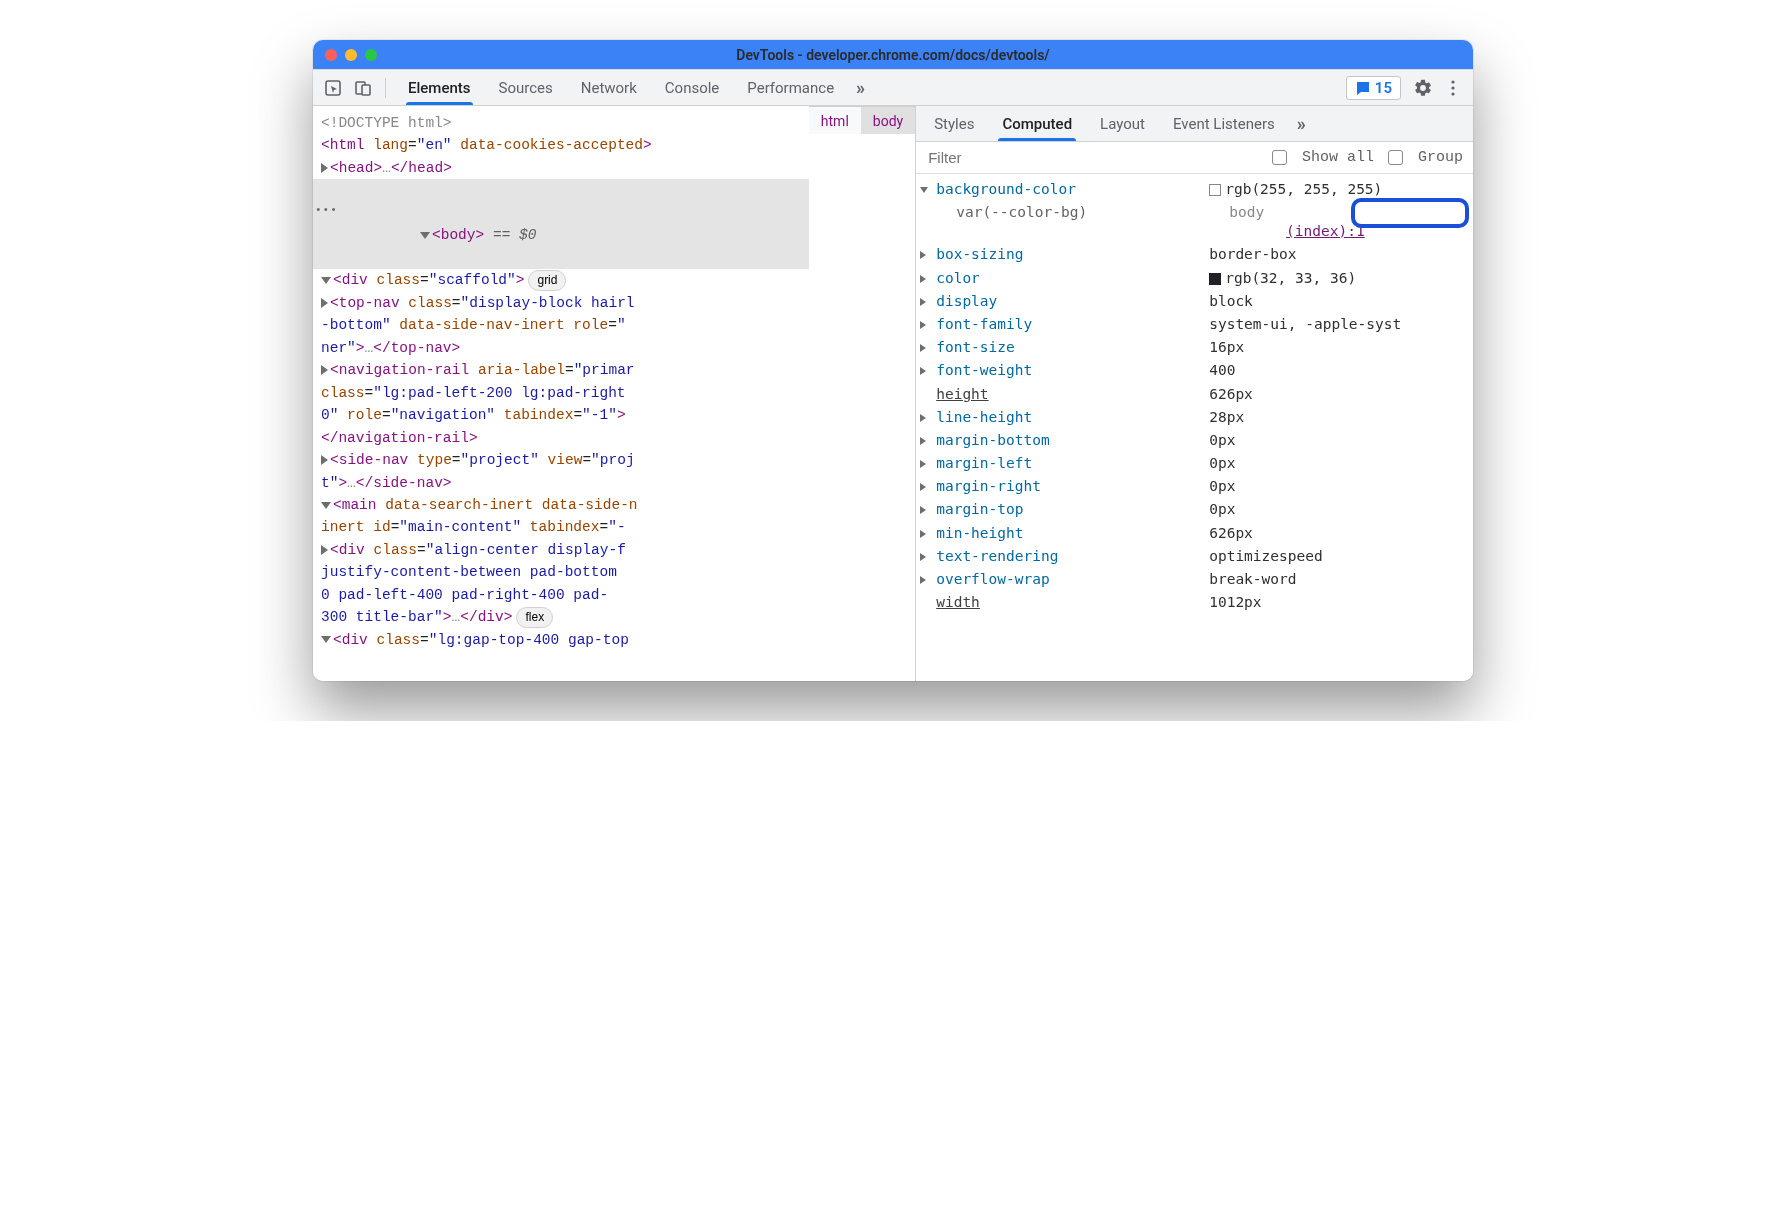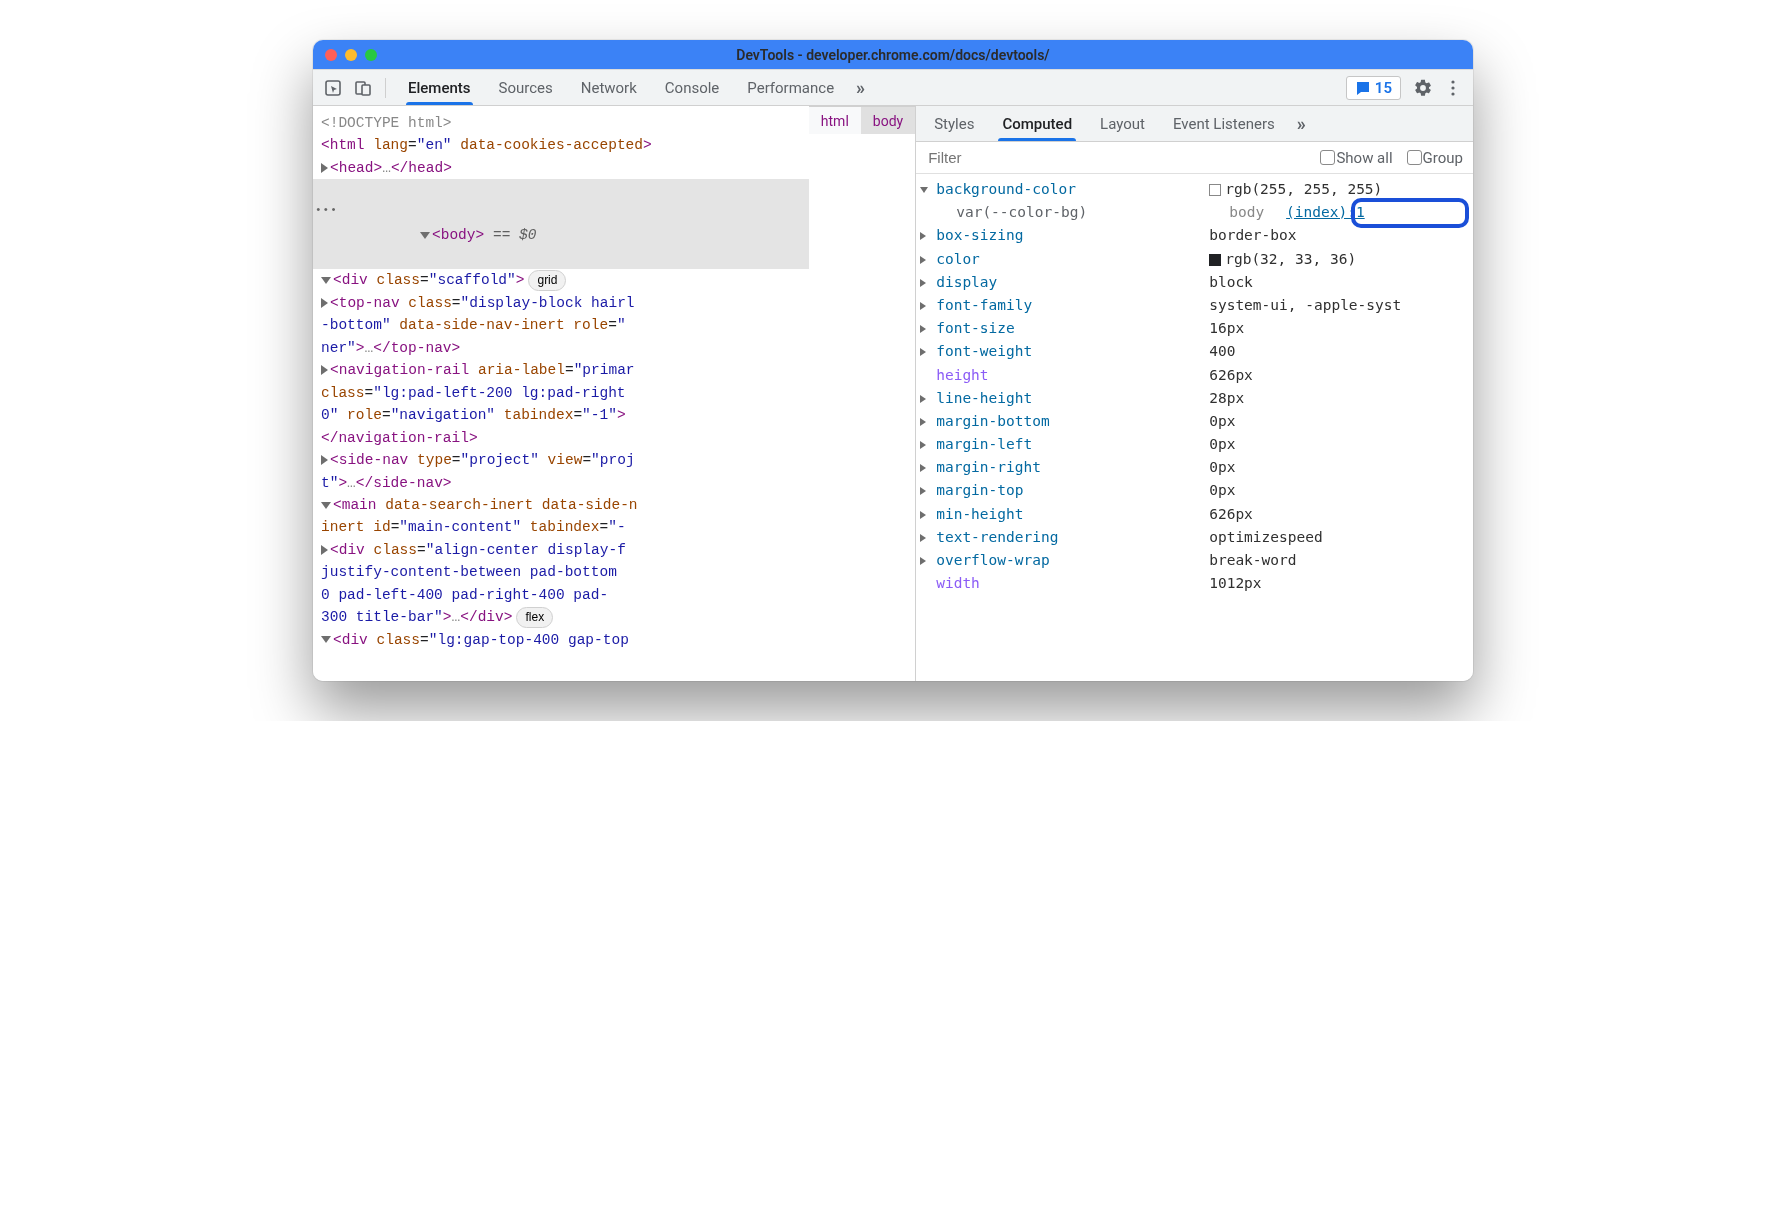--- a/index.html
+++ b/index.html
@@ -265,21 +265,21 @@
     flex:1;
     background:transparent;
   }
   .chk {
     width:15px; height:15px;
     border:1.5px solid #8a8a8a;
     border-radius:3px;
     display:inline-block;
     vertical-align:middle;
   }
-  .chklbl { display:flex; align-items:center; gap:1px; cursor:pointer; }
+  .chklbl { display:flex; align-items:center; gap:15px; cursor:pointer;font-family:Liberation Mono, monospace; }
   
   .computed {
     flex:1;
     overflow:hidden;
     font-family: Menlo, Consolas, monospace;
     font-size:14.5px;
     line-height:1.6;
     padding:4px 0;
     position:relative;
   }
@@ -297,38 +297,39 @@
     flex: 0 0 275px;
     padding-left:2px;
   }
   .row .val {
     flex:1;
     color:#303030;
     white-space:nowrap;
     overflow:hidden;
   }
   .prop-active { color:#0369a1; }
-  .prop-dim { color:#8b5cf6; }
+  .prop-dim { color:#404040;text-decoration:underline; }
   .val-dim { color:#9a9a9a; }
   .subrow {
     display:flex;
     padding:0 10px 0 40px;
     color:#5f6368;
     font-family: Menlo, Consolas, monospace;
   }
   .subrow .srcsel {
     font-family: Menlo, Consolas, monospace;
     color:#888;
     padding:0 22px 0 38px;
   }
   .subrow .subval { flex:0 0 235px; }
   .srclink {
     text-decoration: underline;
-    color:#0369a1;
+    color:#701a75;
     cursor:pointer;
+    margin-top:19px;
   }
   .highlight-box {
     position:absolute;
     border:4px solid #1a4fd8;
     border-radius:10px;
     right:4px;
     top:24px;
     width:118px;
     height:30px;
     pointer-events:none;

